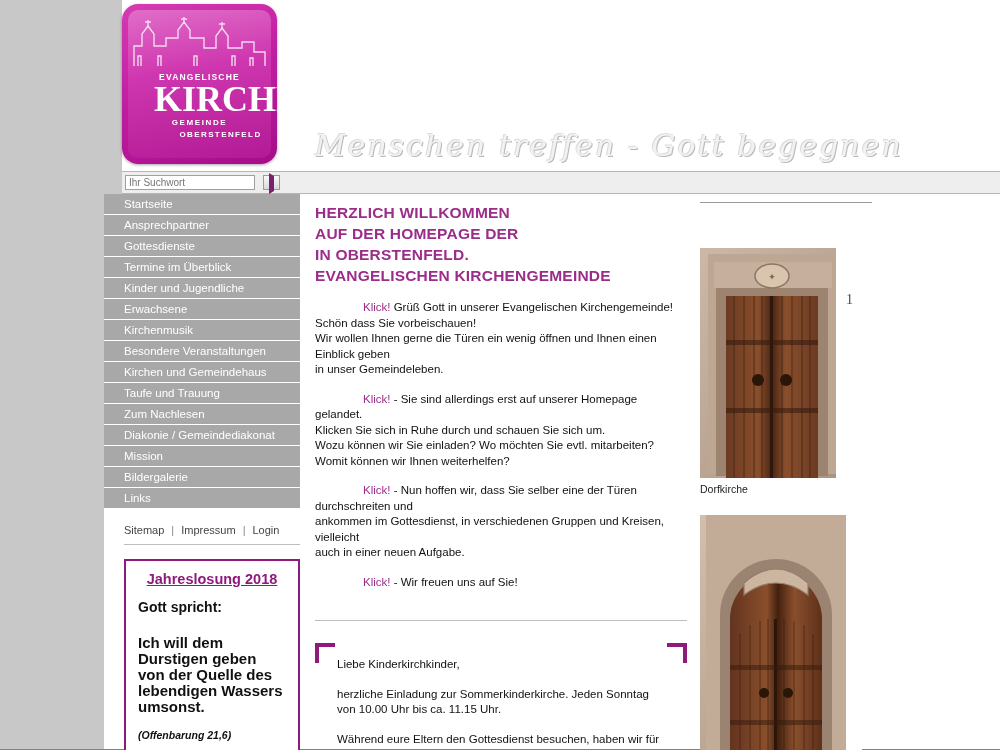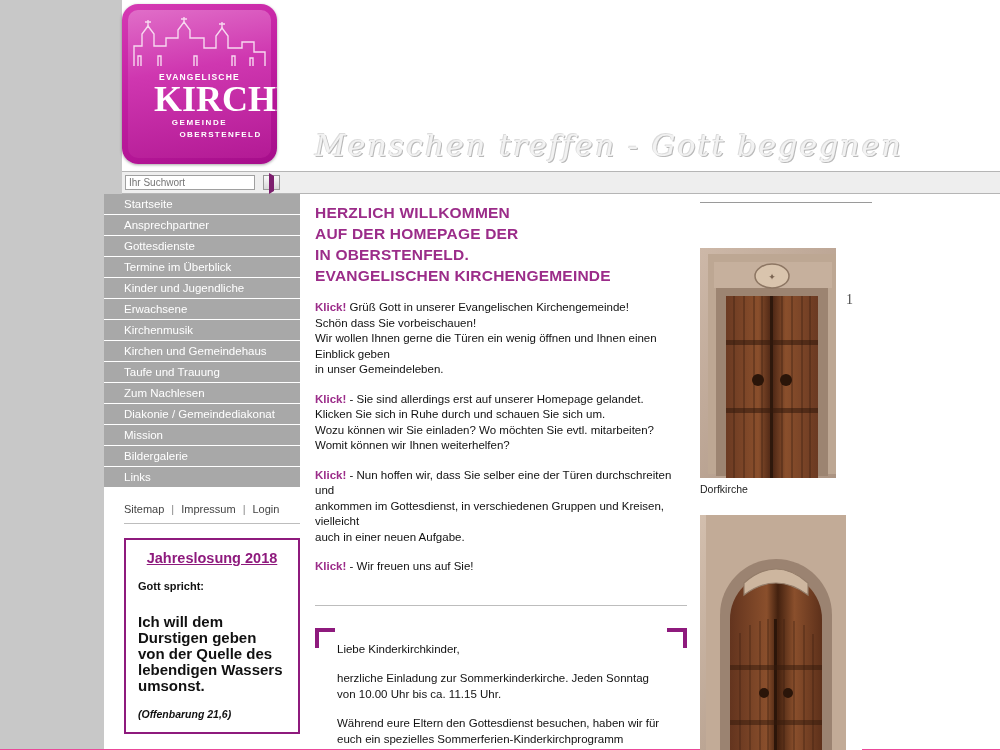--- a/index.html
+++ b/index.html
@@ -180,21 +180,21 @@
   }
   .jahres-title {
     color: #8e1a7d;
     font-size: 14.5px;
     font-weight: bold;
     text-align: center;
     text-decoration: underline;
     margin-bottom: 12px;
   }
   .jahres-line {
-    font-size: 11px;
+    font-size: 14px;
     font-weight: bold;
     color: #111;
     line-height: 16px;
   }
   .jahres-body {
     font-size: 15px;
     font-weight: bold;
     color: #111;
     line-height: 16px;
     margin-top: 20px;
@@ -230,21 +230,22 @@
   }
   .welcome div { white-space: nowrap; }
   .para {
     margin-top: 14px;
     font-size: 11.5px;
     color: #111;
     line-height: 15.5px;
   }
   .klick {
     color: #9b2c89;
-    font-weight: bold;
+    font-weight: normal;
+    margin-left: 48px;
   }
   .main-rule {
     margin-top: 30px;
     border-top: 1px solid #bdbdbd;
     width: 372px;
   }
 
   
   .bracket-box {
     position: relative;
@@ -338,20 +339,21 @@
     <div class="body-bg-left"></div>
 
     <div class="sidebar">
       <a class="nav-item">Startseite</a>
       <a class="nav-item">Ansprechpartner</a>
       <a class="nav-item">Gottesdienste</a>
       <a class="nav-item">Termine im Überblick</a>
       <a class="nav-item">Kinder und Jugendliche</a>
       <a class="nav-item">Erwachsene</a>
       <a class="nav-item">Kirchenmusik</a>
+      <a class="nav-item">Besondere Veranstaltungen</a>
       <a class="nav-item">Kirchen und Gemeindehaus</a>
       <a class="nav-item">Taufe und Trauung</a>
       <a class="nav-item">Zum Nachlesen</a>
       <a class="nav-item">Diakonie / Gemeindediakonat</a>
       <a class="nav-item">Mission</a>
       <a class="nav-item">Bildergalerie</a>
       <a class="nav-item">Links</a>
 
       <div class="subnav">
         <a>Sitemap</a><span class="sep">|</span><a>Impressum</a><span class="sep">|</span><a>Login</a>

